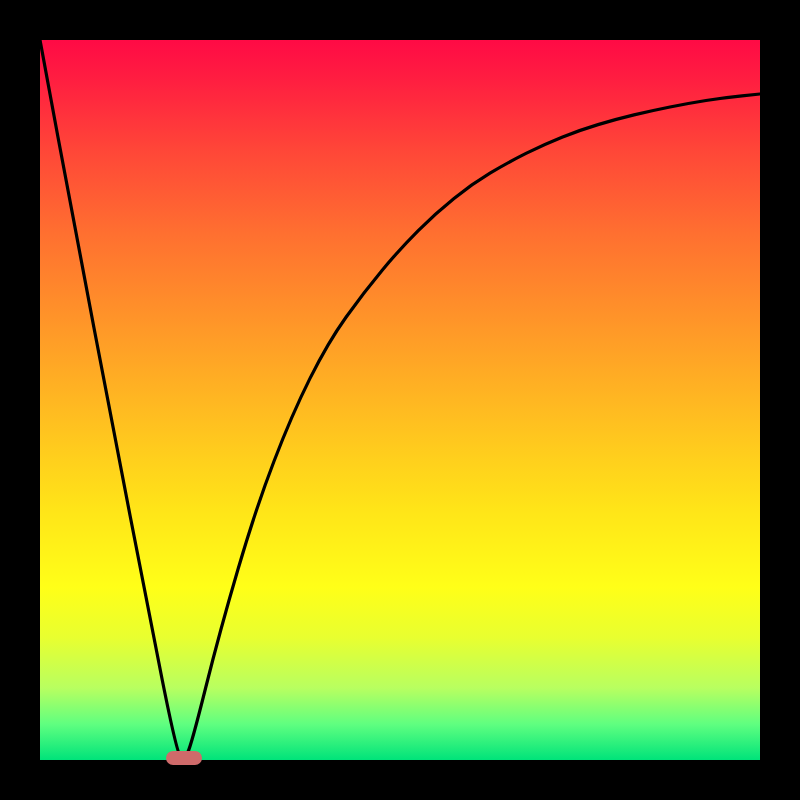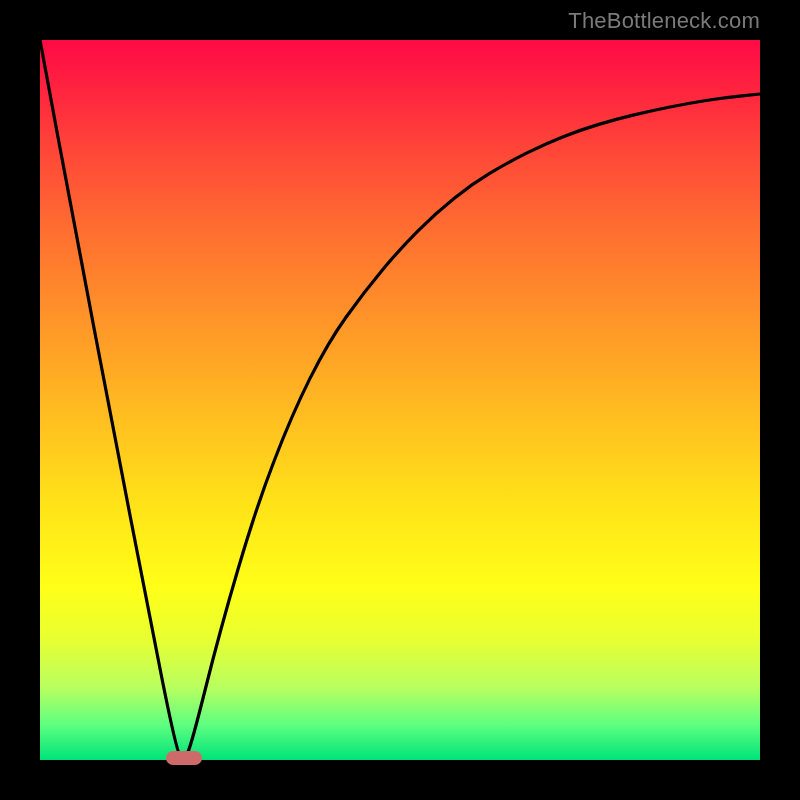--- a/index.html
+++ b/index.html
@@ -59,21 +59,20 @@
     width: 36px;
     height: 14px;
     background: #cf6a6a;
     border-radius: 7px;
   }
 </style>
 </head>
 <body>
 
 <div class="frame">
-  <div class="watermark">TheBottleneck.com</div>
 
   <div class="plot-area">
     <svg class="curve" viewBox="0 0 720 720" preserveAspectRatio="none">
       <path d="M 0.00 0.00 Q 0.00 0.00 18.00 97.20 Q 36.00 194.40 54.00 288.00 Q 72.00 381.60 90.00 475.20 Q 108.00 568.80 122.40 640.80 Q 136.80 712.80 140.40 716.40 Q 144.00 720.00 147.60 712.80 Q 151.20 705.60 165.60 648.00 Q 180.00 590.40 198.00 529.20 Q 216.00 468.00 234.00 421.20 Q 252.00 374.40 270.00 338.40 Q 288.00 302.40 306.00 277.20 Q 324.00 252.00 342.00 230.40 Q 360.00 208.80 378.00 190.80 Q 396.00 172.80 414.00 158.40 Q 432.00 144.00 450.00 133.20 Q 468.00 122.40 486.00 113.40 Q 504.00 104.40 522.00 97.20 Q 540.00 90.00 558.00 84.60 Q 576.00 79.20 594.00 74.88 Q 612.00 70.56 630.00 66.96 Q 648.00 63.36 666.00 60.48 Q 684.00 57.60 702.00 55.80 T 720.00 54.00" stroke="#000000" stroke-width="3.2" fill="none" stroke-linejoin="round" stroke-linecap="round"></path>
     </svg>
     <div class="marker" style="left: 126px; top: 711px; background: rgb(207, 106, 106);"></div>
   </div>
 </div>
 
 </body></html>

